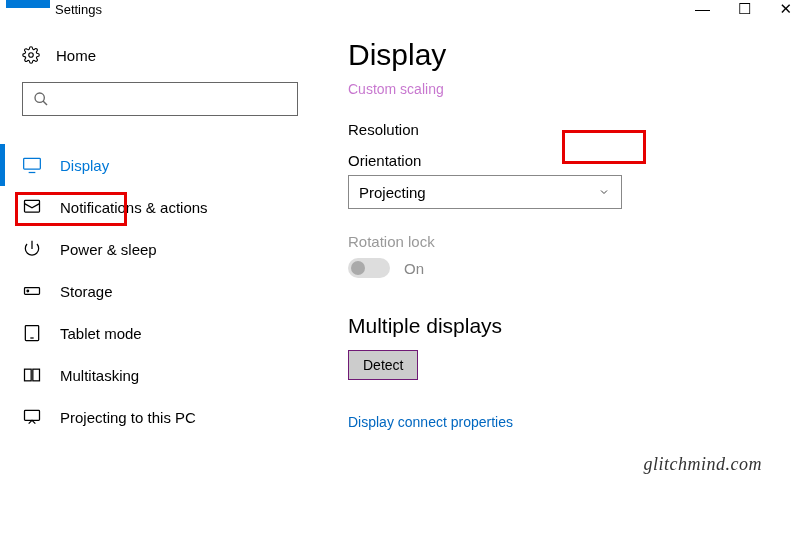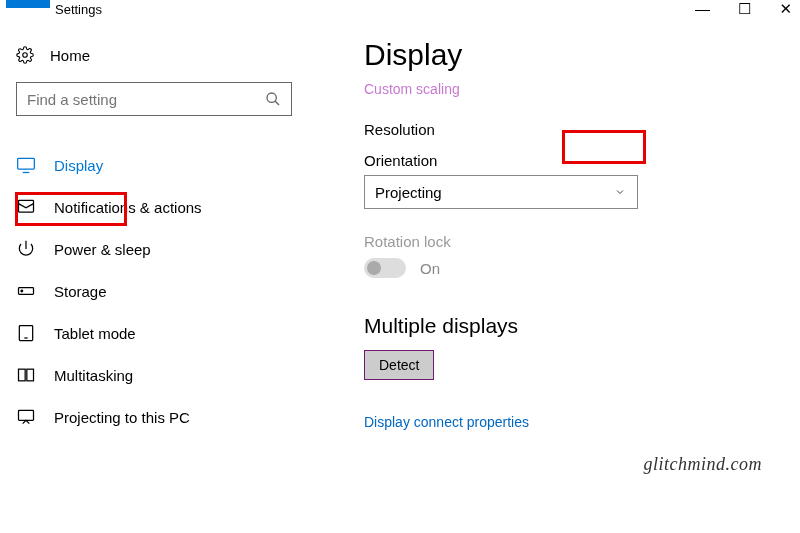--- a/index.html
+++ b/index.html
@@ -2,21 +2,21 @@
 <html><head>
 <meta charset="utf-8">
 <style>
 * { box-sizing: border-box; margin: 0; padding: 0; }
 body { font-family: "Segoe UI", Arial, sans-serif; background: #fff; width: 800px; height: 533px; overflow: hidden; color: #000; position: relative; }
 .win-title { position: absolute; top: 2px; left: 55px; font-size: 13px; color: #000; }
 .back-btn { position: absolute; top: 0; left: 6px; width: 44px; height: 8px; background: #0078d7; }
 .win-controls { position: absolute; top: 0; right: 8px; display: flex; gap: 28px; }
 .win-controls span { font-size: 15px; color: #000; font-family: Arial; }
 .container { display: flex; height: 533px; padding-top: 10px; }
-.sidebar { width: 312px; padding-right: 10px; padding-top: 36px; margin-left: 16px; }
+.sidebar { width: 312px; padding-left: 22px; padding-right: 10px; padding-top: 36px; }
 .home-row { display: flex; align-items: center; gap: 16px; margin-bottom: 18px; cursor: default; }
 .home-row .icon { width: 18px; height: 18px; display: flex; align-items: center; justify-content: center; }
 .home-row span.lbl { font-size: 15px; }
 .search-box { width: 276px; height: 34px; border: 1px solid #666; display: flex; align-items: center; padding: 0 10px; justify-content: space-between; margin-bottom: 28px; }
 .search-box input { border: none; outline: none; font-size: 15px; color: #666; flex: 1; background: transparent; }
 .section-label { font-size: 14px; color: #666; margin-bottom: 14px; }
 .nav { list-style: none; }
 .nav li { display: flex; align-items: center; gap: 18px; height: 42px; font-size: 15px; cursor: default; padding-left: 0; position: relative; }
 .nav li .icon { width: 20px; height: 20px; display: flex; align-items: center; justify-content: center; }
 .nav li.active { color: #0078d7; }
@@ -57,21 +57,20 @@
       <span class="icon">
         <svg width="18" height="18" viewBox="0 0 24 24" fill="none" stroke="#000" stroke-width="1.5">
             <circle cx="12" cy="12" r="3"></circle>
             <path d="M19.4 15a1.7 1.7 0 0 0 .3 1.8l.1.1a2 2 0 1 1-2.8 2.8l-.1-.1a1.7 1.7 0 0 0-1.8-.3 1.7 1.7 0 0 0-1 1.5V21a2 2 0 0 1-4 0v-.1a1.7 1.7 0 0 0-1-1.5 1.7 1.7 0 0 0-1.8.3l-.1.1a2 2 0 1 1-2.8-2.8l.1-.1a1.7 1.7 0 0 0 .3-1.8 1.7 1.7 0 0 0-1.5-1H3a2 2 0 0 1 0-4h.1a1.7 1.7 0 0 0 1.5-1 1.7 1.7 0 0 0-.3-1.8l-.1-.1a2 2 0 1 1 2.8-2.8l.1.1a1.7 1.7 0 0 0 1.8.3H9a1.7 1.7 0 0 0 1-1.5V3a2 2 0 0 1 4 0v.1a1.7 1.7 0 0 0 1 1.5 1.7 1.7 0 0 0 1.8-.3l.1-.1a2 2 0 1 1 2.8 2.8l-.1.1a1.7 1.7 0 0 0-.3 1.8V9a1.7 1.7 0 0 0 1.5 1H21a2 2 0 0 1 0 4h-.1a1.7 1.7 0 0 0-1.5 1z"></path>
           </svg>
       </span>
       <span class="lbl">Home</span>
     </div>
 
     <div class="search-box">
-      <input type="text" placeholder="Find a setting" style="">
       <span>
         <svg width="16" height="16" viewBox="0 0 24 24" fill="none" stroke="#666" stroke-width="2">
             <circle cx="10" cy="10" r="7"></circle>
             <line x1="21" y1="21" x2="15" y2="15"></line>
           </svg>
       </span>
     </div>
 
 
     <ul class="nav">

